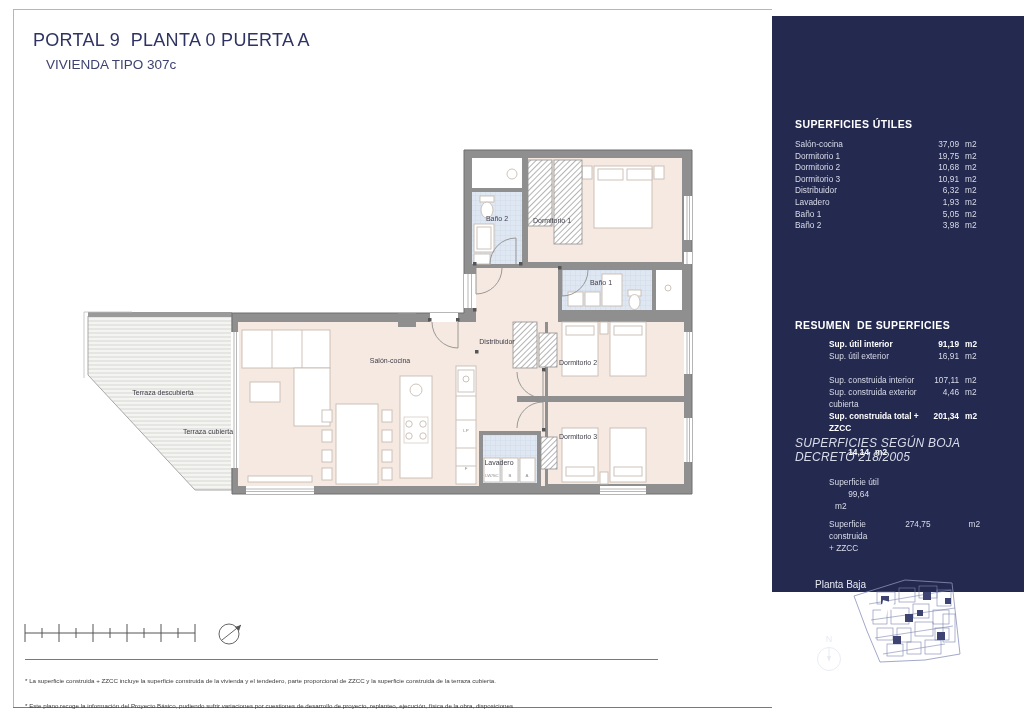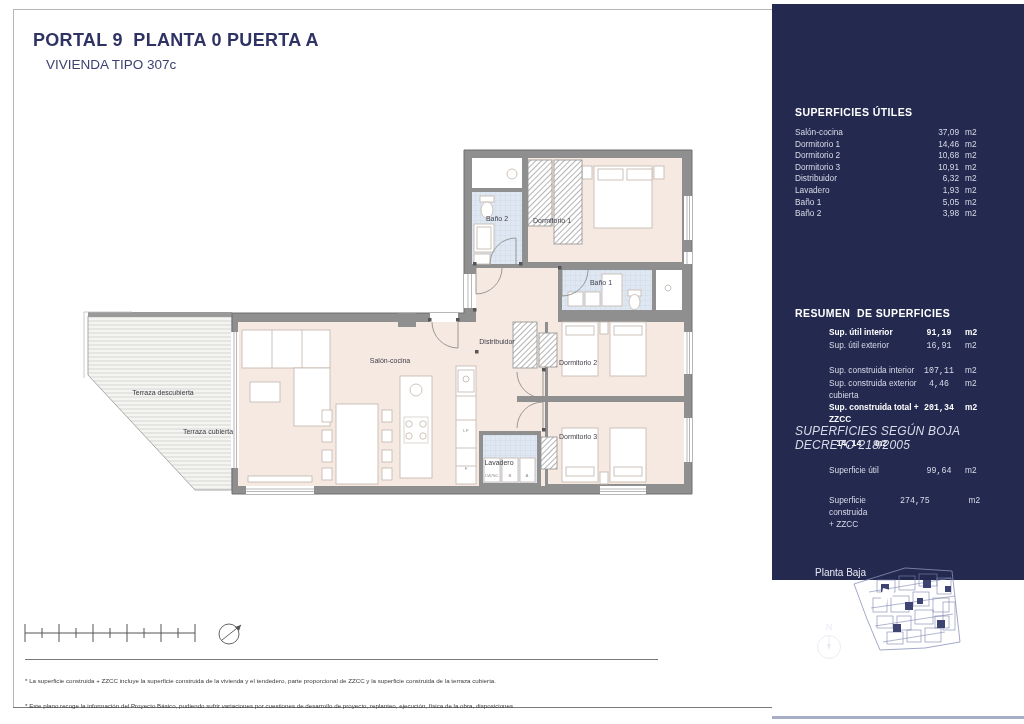--- a/index.html
+++ b/index.html
@@ -3,37 +3,37 @@
 <meta charset="utf-8">
 <style>
   html,body{margin:0;padding:0;}
   body{width:1024px;height:724px;position:relative;background:#ffffff;overflow:hidden;
        font-family:"Liberation Sans",sans-serif;}
   .abs{position:absolute;}
   
   .frame-line{position:absolute;background:#b6b6b6;}
   .rule-dark{position:absolute;background:#7a7a7a;}
   
-  .page-title{position:absolute;left:33px;top:30px;font-size:18px;font-weight:bold;
+  .page-title{position:absolute;left:33px;top:30px;font-size:18px;font-weight:normal;
               color:#2f3363;letter-spacing:.3px;white-space:pre;}
   .page-subtitle{position:absolute;left:33px;top:57px;font-size:13.5px;color:#3e4270;white-space:pre;margin-left:13px;}
   
   .footnotes{position:absolute;left:25px;top:661px;font-size:6.2px;line-height:8.2px;
              color:#3a3a3a;white-space:pre;}
   
-  .sidebar{position:absolute;left:772px;top:4px;width:252px;height:576px;background:#242950;color:#d9dce8;}
+  .sidebar{position:absolute;left:772px;top:16px;width:252px;height:576px;background:#242950;color:#d9dce8;}
   .sb-section{position:absolute;left:23px;width:186px;}
   .sb-title{font-size:10.5px;font-weight:bold;color:#ffffff;letter-spacing:.4px;white-space:pre;}
   .srow{display:flex;align-items:baseline;line-height:11.6px;font-size:8.3px;}
   .srow .lbl{flex:1;}
   .srow .val{width:38px;text-align:right;}
   .srow .unit{width:16px;padding-left:6px;}
   .rrow{display:flex;align-items:baseline;line-height:12px;font-size:8.3px;padding-left:34px;}
   .rrow .lbl{flex:1;}
-  .rrow .val{width:40px;text-align:center;font-family:Liberation Mono, monospace;}
+  .rrow .val{width:40px;text-align:right;}
   .rrow .unit{width:16px;padding-left:6px;}
   .spacer{height:12px;}
   .bold{font-weight:bold;color:#ffffff;}
   .boja-title{font-size:12px;font-style:italic;letter-spacing:.2px;}
   .planta-baja{position:absolute;left:43px;top:563px;font-size:10px;color:#e8eaf2;}
   .sb-bottom-strip{position:absolute;left:0;top:712px;width:252px;height:3px;background:#a9aec8;}
   
   svg text{font-family:"Liberation Sans",sans-serif;}
   .room-label{font-size:7px;fill:#40404a;}
   .tiny-label{font-size:4.4px;fill:#8a8a8a;}
@@ -266,21 +266,21 @@
   <div class="sb-section" style="top:102px;">
     <div class="sb-title">SUPERFICIES ÚTILES</div>
     <div style="margin-top:9px;">
       <div class="srow">
           <span class="lbl">Salón-cocina</span>
           <span class="val">37,09</span>
           <span class="unit">m2</span>
         </div>
       <div class="srow">
           <span class="lbl">Dormitorio 1</span>
-          <span class="val">14,46</span>
+          <span class="val">19,75</span>
           <span class="unit">m2</span>
         </div>
       <div class="srow">
           <span class="lbl">Dormitorio 2</span>
           <span class="val">10,68</span>
           <span class="unit">m2</span>
         </div>
       <div class="srow">
           <span class="lbl">Dormitorio 3</span>
           <span class="val">10,91</span>
@@ -341,26 +341,26 @@
       <div class="spacer"></div>
       <div class="rrow bold">
           <span class="val">14,14</span>
           <span class="unit">m2</span>
         </div>
     </div>
   </div>
 
   <div class="sb-section" style="top:420px;">
     <div class="boja-title">SUPERFICIES SEGÚN BOJA DECRETO 218/2005</div>
-    <div class="rrow" style="margin-top:12px;">
+    <div class="rrow" style="margin-top:12px;flex-direction:column;">
         <span class="lbl">Superficie útil</span>
         <span class="val">99,64</span>
         <span class="unit">m2</span>
       </div>
-    <div class="rrow" style="margin-top:17px;gap:32px;">
+    <div class="rrow" style="margin-top:6px;gap:32px;">
         <span class="lbl">Superficie construida + ZZCC</span>
         <span class="val">274,75</span>
         <span class="unit">m2</span>
       </div>
   </div>
 
   <div class="planta-baja">Planta Baja</div>
 
   <svg class="abs" style="left:75px;top:554px;" width="124" height="104" viewBox="0 0 124 104">
     <path d="M7,26 L58,10 L105,13 L113,84 L78,90 L33,92 L20,61 Z" fill="none" stroke="#8a92ba" stroke-width="0.8"></path>

